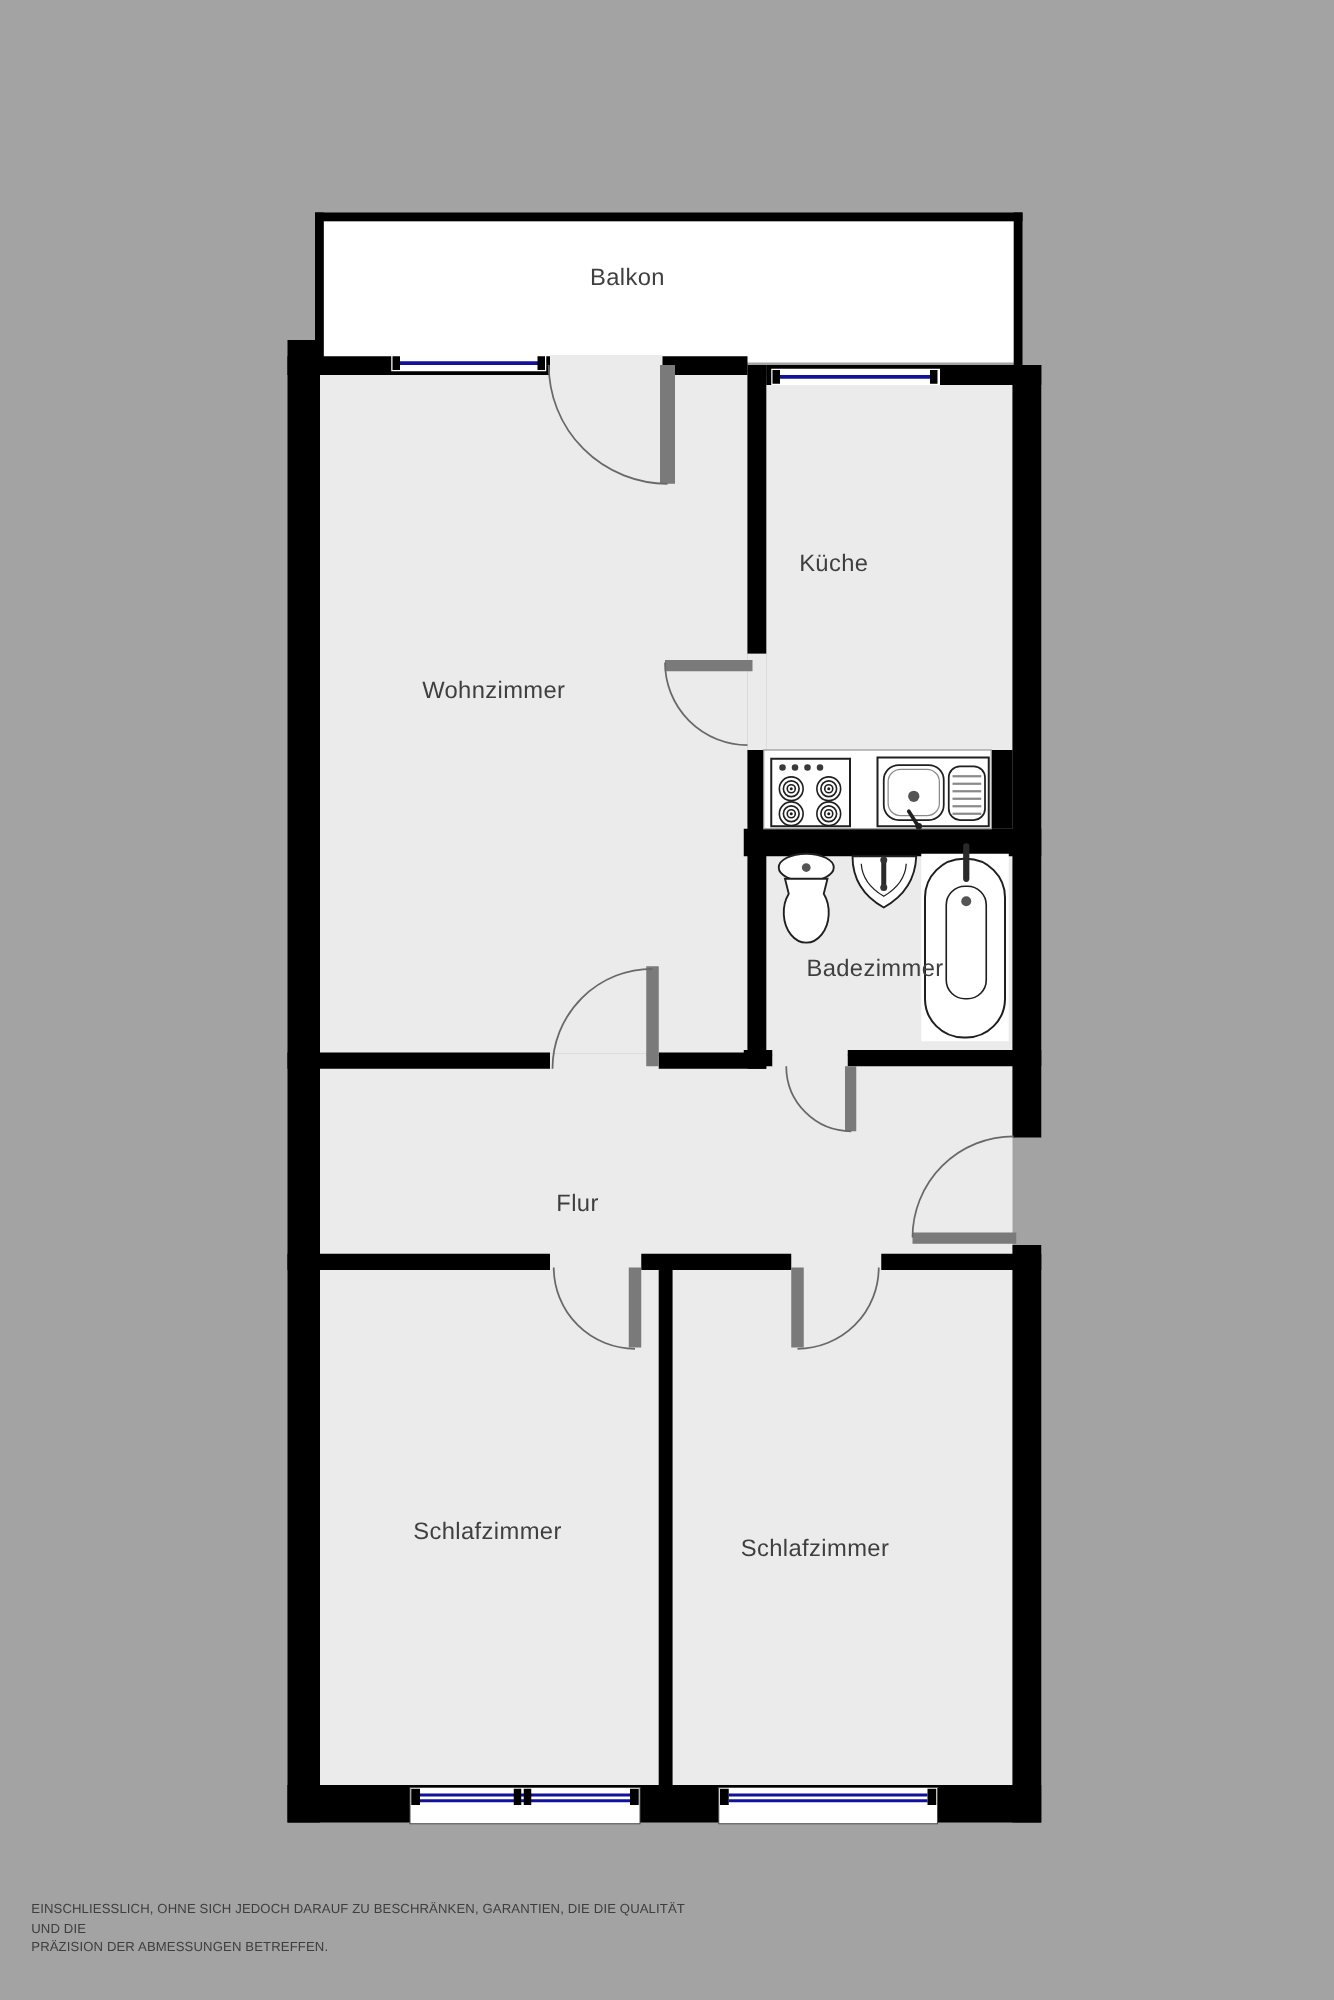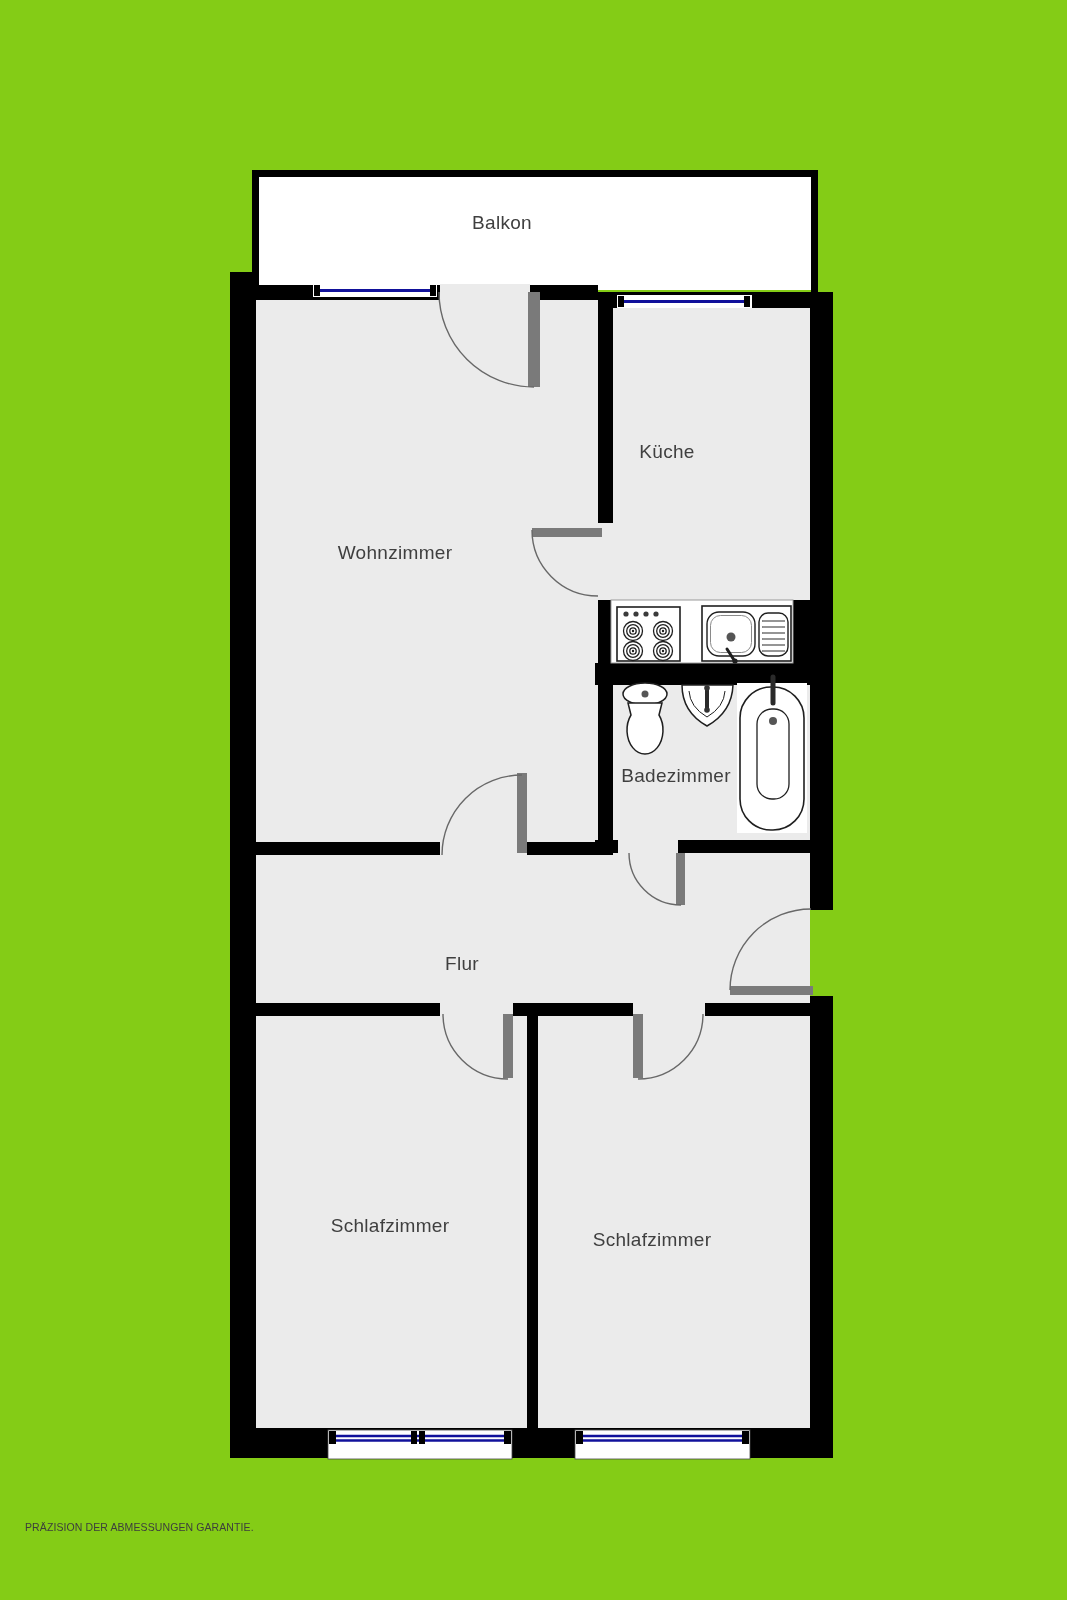--- a/index.html
+++ b/index.html
@@ -1,16 +1,16 @@
 <!DOCTYPE html>
 <html><head>
 <meta charset="utf-8">
 <style>
   html,body{margin:0;padding:0;background:#ffffff;}
-  .plan-wrap{position:relative;width:1067px;height:1600px;background:#84cc16;overflow:hidden;
+  .plan-wrap{position:relative;width:1067px;height:1600px;background:#a3a3a3;overflow:hidden;
              font-family:"Liberation Sans", sans-serif;}
   .plan-svg{position:absolute;left:0;top:0;}
   .room-label{position:absolute;transform:translate(-50%,-50%);color:#3f3f3f;font-size:19px;
               letter-spacing:.3px;white-space:nowrap;}
   .disclaimer{position:absolute;left:25px;top:1520px;width:540px;color:#3d3d3d;
               font-size:10.5px;line-height:15.5px;letter-spacing:.1px;}
 </style>
 </head>
 <body>
 
@@ -188,22 +188,23 @@
     <g>
       <rect x="633" y="1014" width="10" height="64" fill="#7a7a7a"></rect>
       <path d="M703,1014 A65,65 0 0 1 638,1079" fill="none" stroke="#686868" stroke-width="1.4"></path>
     </g>
   </g>
 </svg>
 
   <div class="room-label" style="left:502px;top:223px">Balkon</div>
   <div class="room-label" style="left:667px;top:452px">Küche</div>
   <div class="room-label" style="left:395px;top:553px">Wohnzimmer</div>
-  <div class="room-label" style="left:676px;top:776px">Badezimmer</div>
+  <div class="room-label" style="left:700px;top:776px">Badezimmer</div>
   <div class="room-label" style="left:462px;top:964px">Flur</div>
   <div class="room-label" style="left:390px;top:1226px">Schlafzimmer</div>
   <div class="room-label" style="left:652px;top:1240px">Schlafzimmer</div>
 
   <div class="disclaimer">
-    <div>PRÄZISION DER ABMESSUNGEN GARANTIE.</div>
+    <div>EINSCHLIESSLICH, OHNE SICH JEDOCH DARAUF ZU BESCHRÄNKEN, GARANTIEN, DIE DIE QUALITÄT UND DIE</div>
+    <div>PRÄZISION DER ABMESSUNGEN BETREFFEN.</div>
   </div>
 
 </div>
 
 </body></html>

